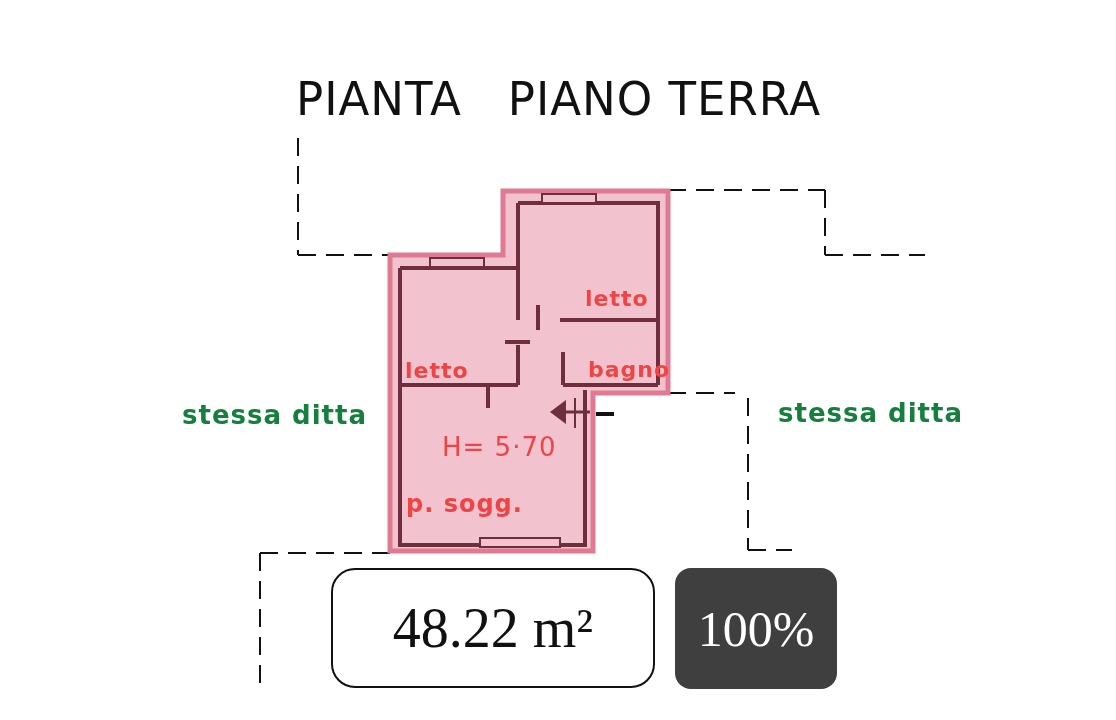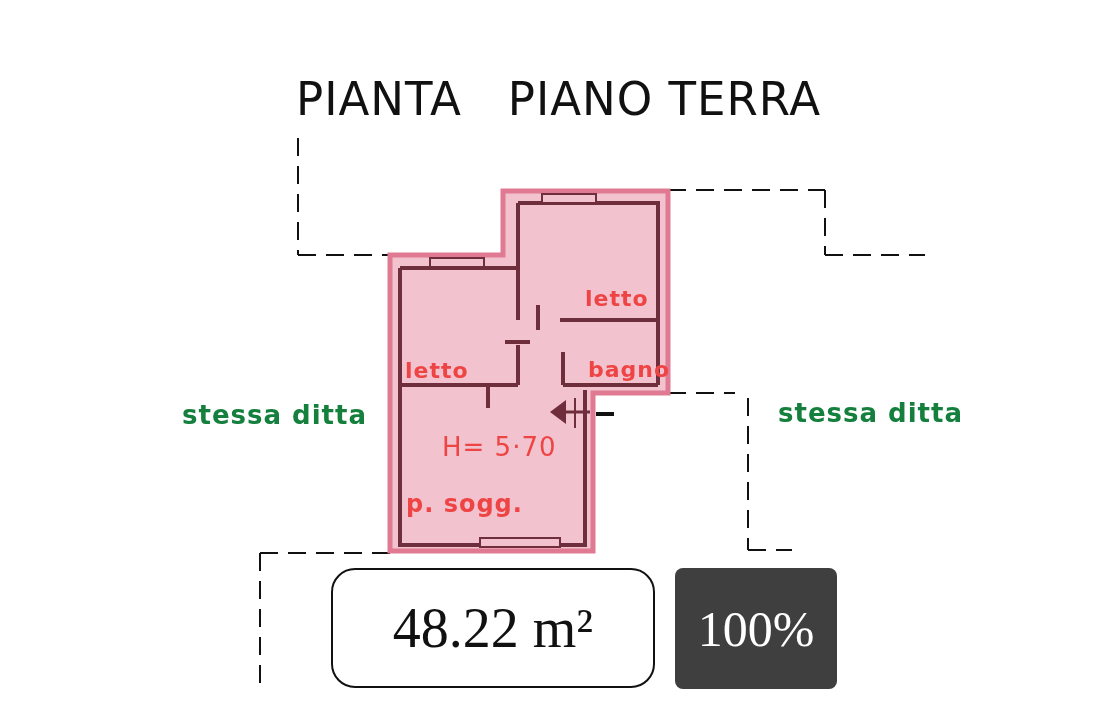--- a/index.html
+++ b/index.html
@@ -21,21 +21,21 @@
     }
     .room-label.light { font-weight: 400; }
     .area-box {
       position: absolute; left: 331px; top: 568px; width: 324px; height: 120px;
       border: 2px solid #111; border-radius: 24px; background: #fff; box-sizing: border-box;
       display: flex; align-items: center; justify-content: center;
       font-family: "Liberation Serif", serif; font-size: 56px; color: #111;
     }
     .pct-box {
       position: absolute; left: 675px; top: 568px; width: 162px; height: 121px;
-      border-radius: 8px; background: #3f3f3f;
+      border-radius: 16px; background: #3f3f3f;
       display: flex; align-items: center; justify-content: center;
       font-family: "Liberation Serif", serif; font-size: 50px; color: #ffffff;
     }
   </style>
 </head>
 <body>
 
 <div class="title">PIANTA   PIANO TERRA</div>
 
 <svg id="plan" width="1116" height="720" viewBox="0 0 1116 720">

